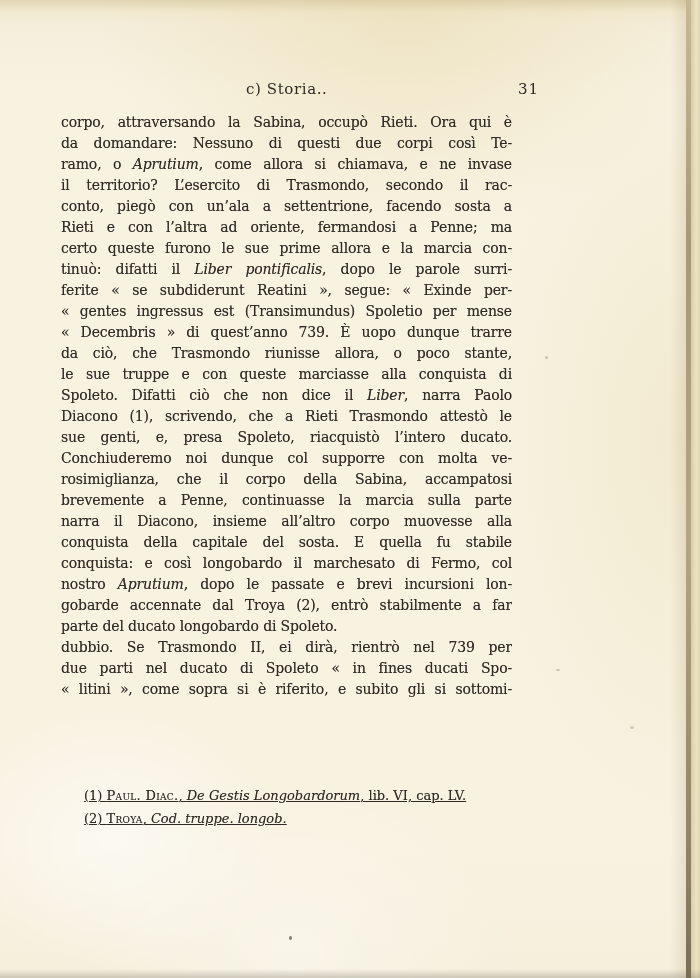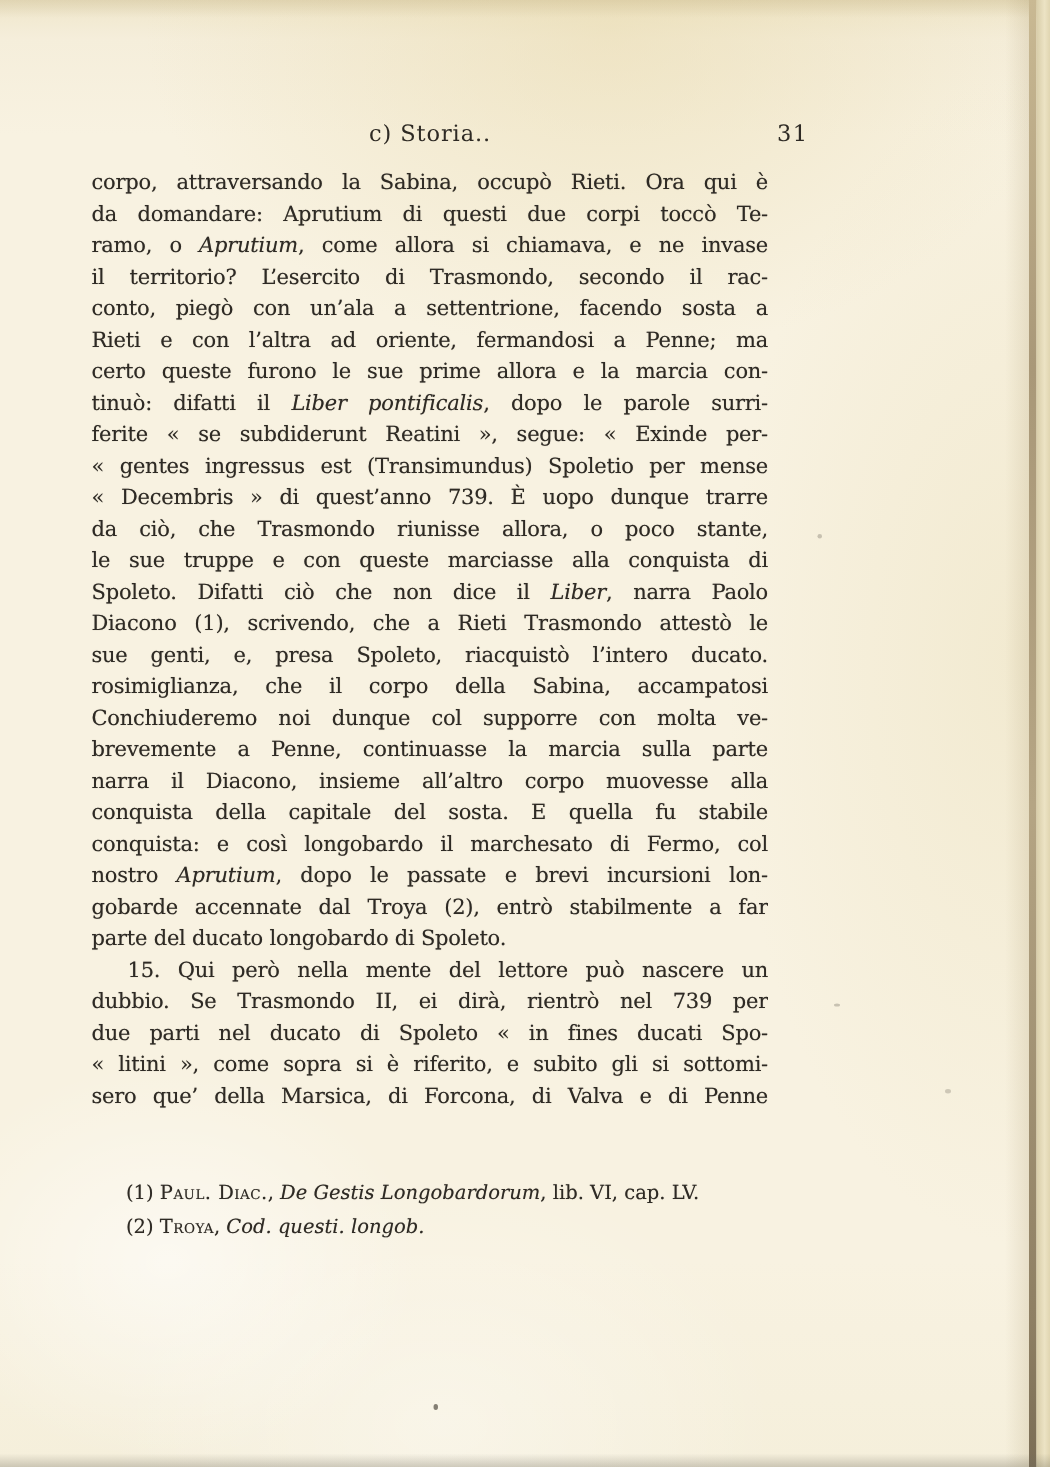--- a/index.html
+++ b/index.html
@@ -27,21 +27,21 @@
   }
   .line{height:21px;line-height:21px;text-align:justify;text-align-last:justify;overflow:hidden;}
   .line.nojust{text-align:center;text-align-last:left;}
   .line.indent{text-indent:24px;}
   .i{font-style:italic;}
   .sc{font-variant:small-caps;letter-spacing:.3px;}
   .footnotes{
     position:absolute;left:84px;top:784px;width:430px;
     font-size:13px;text-shadow:0 0 .5px rgba(46,42,36,.45);
   }
-  .footnotes .line{height:23px;line-height:23px;text-align:left;text-align-last:left;}
+  .footnotes .line{height:23px;line-height:23px;text-align:left;text-align-last:left;text-decoration:underline;}
   
   .top-shade{position:absolute;left:0;top:0;width:100%;height:12px;
     background:linear-gradient(180deg,rgba(172,150,96,.22),rgba(172,150,96,0));}
   .bottom-shade{position:absolute;left:0;bottom:0;width:100%;height:9px;
     background:linear-gradient(0deg,rgba(110,105,92,.3),rgba(110,105,92,0));}
   .edge-shade{position:absolute;top:0;right:14px;width:16px;height:100%;
     background:linear-gradient(90deg,rgba(160,140,95,0),rgba(160,140,95,.18));}
   .edge-line{position:absolute;top:0;right:9px;width:5px;height:100%;
     background:linear-gradient(180deg,#c9b993,#a99878 25%,#b5a584 55%,#8e7f63 90%,#7a6d55);}
   .edge-outer{position:absolute;top:0;right:0;width:9px;height:100%;
@@ -58,54 +58,52 @@
 <div class="page">
   <div class="top-shade"></div>
 
   <div class="running-head">
     <span class="rh-prefix">c) </span><span class="rh-title">Storia..</span>
   </div>
   <div class="page-number">31</div>
 
   <div class="body-text">
       <div class="line"><span>corpo, attraversando la Sabina, occupò Rieti. Ora qui è</span></div>
-      <div class="line"><span>da domandare: Aprutium di questi due corpi toccò Te-</span></div>
+      <div class="line"><span>da domandare: Nessuno di questi due corpi così Te-</span></div>
       <div class="line"><span>ramo, o </span><span class="i">Aprutium</span><span>, come allora si chiamava, e ne invase</span></div>
       <div class="line"><span>il territorio? L’esercito di Trasmondo, secondo il rac-</span></div>
       <div class="line"><span>conto, piegò con un’ala a settentrione, facendo sosta a</span></div>
       <div class="line"><span>Rieti e con l’altra ad oriente, fermandosi a Penne; ma</span></div>
       <div class="line"><span>certo queste furono le sue prime allora e la marcia con-</span></div>
       <div class="line"><span>tinuò: difatti il </span><span class="i">Liber pontificalis</span><span>, dopo le parole surri-</span></div>
       <div class="line"><span>ferite « se subdiderunt Reatini », segue: « Exinde per-</span></div>
       <div class="line"><span>« gentes ingressus est (Transimundus) Spoletio per mense</span></div>
       <div class="line"><span>« Decembris » di quest’anno 739. È uopo dunque trarre</span></div>
       <div class="line"><span>da ciò, che Trasmondo riunisse allora, o poco stante,</span></div>
       <div class="line"><span>le sue truppe e con queste marciasse alla conquista di</span></div>
       <div class="line"><span>Spoleto. Difatti ciò che non dice il </span><span class="i">Liber</span><span>, narra Paolo</span></div>
       <div class="line"><span>Diacono (1), scrivendo, che a Rieti Trasmondo attestò le</span></div>
       <div class="line"><span>sue genti, e, presa Spoleto, riacquistò l’intero ducato.</span></div>
+      <div class="line"><span>Conchiuderemo noi dunque col supporre con molta ve-</span></div>
       <div class="line"><span>rosimiglianza, che il corpo della Sabina, accampatosi</span></div>
-      <div class="line"><span>Conchiuderemo noi dunque col supporre con molta ve-</span></div>
       <div class="line"><span>brevemente a Penne, continuasse la marcia sulla parte</span></div>
       <div class="line"><span>narra il Diacono, insieme all’altro corpo muovesse alla</span></div>
       <div class="line"><span>conquista della capitale del sosta. E quella fu stabile</span></div>
       <div class="line"><span>conquista: e così longobardo il marchesato di Fermo, col</span></div>
       <div class="line"><span>nostro </span><span class="i">Aprutium</span><span>, dopo le passate e brevi incursioni lon-</span></div>
       <div class="line"><span>gobarde accennate dal Troya (2), entrò stabilmente a far</span></div>
       <div class="line nojust"><span>parte del ducato longobardo di Spoleto.</span></div>
-      <div class="line indent"><span>15. Qui però nella mente del lettore può nascere un</span></div>
       <div class="line"><span>dubbio. Se Trasmondo II, ei dirà, rientrò nel 739 per</span></div>
       <div class="line"><span>due parti nel ducato di Spoleto « in fines ducati Spo-</span></div>
       <div class="line"><span>« litini », come sopra si è riferito, e subito gli si sottomi-</span></div>
-      <div class="line"><span>sero que’ della Marsica, di Forcona, di Valva e di Penne</span></div>
     </div>
 
   <div class="footnotes">
       <div class="line nojust"><span>(1) </span><span class="sc">Paul. Diac.</span><span>, </span><span class="i">De Gestis Longobardorum</span><span>, lib. VI, cap. LV.</span></div>
-      <div class="line nojust"><span>(2) </span><span class="sc">Troya</span><span>, </span><span class="i">Cod. questi. longob.</span></div>
+      <div class="line nojust"><span>(2) </span><span class="sc">Troya</span><span>, </span><span class="i">Cod. truppe. longob.</span></div>
     </div>
 
   <div class="speck s1"></div>
   <div class="speck s2"></div>
   <div class="speck s3"></div>
   <div class="speck s4"></div>
 
   <div class="edge-shade"></div>
   <div class="edge-line"></div>
   <div class="edge-outer"></div>

